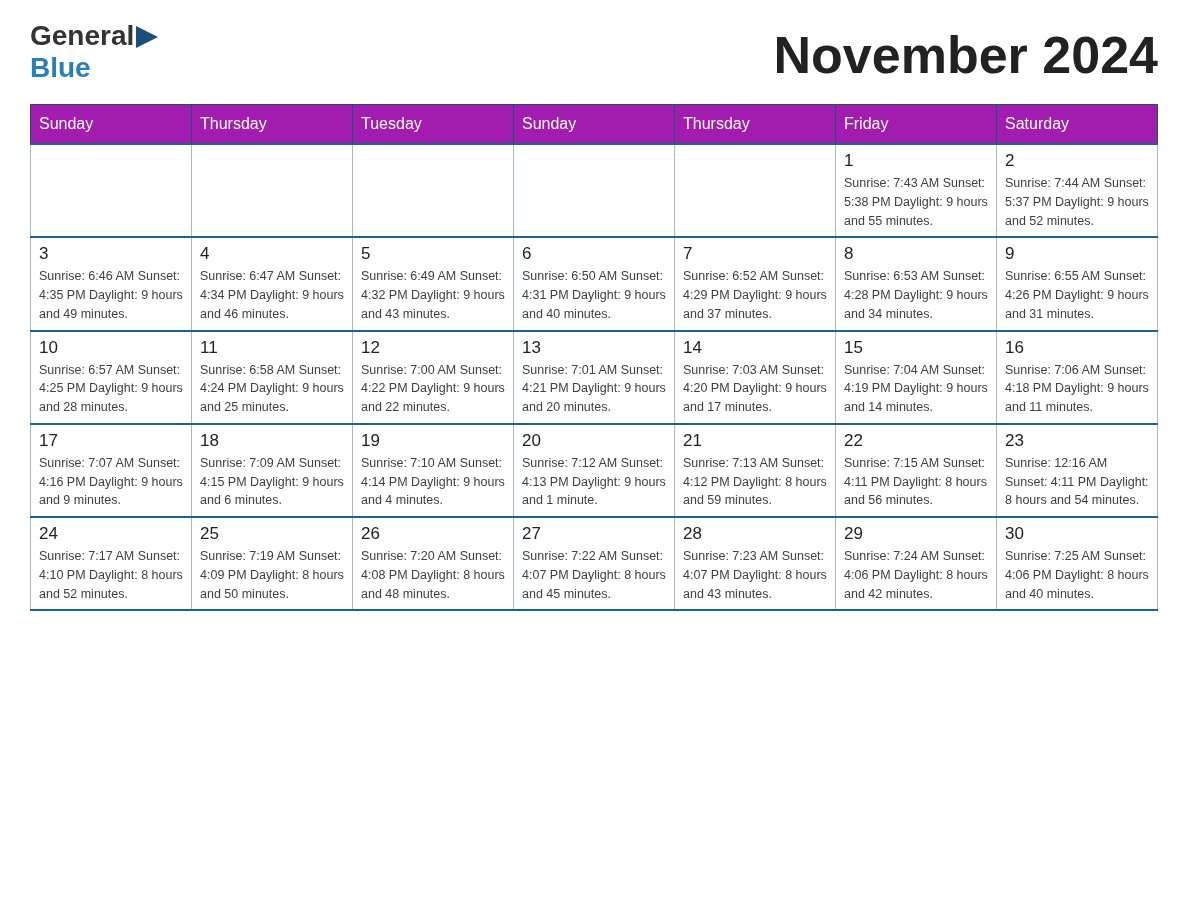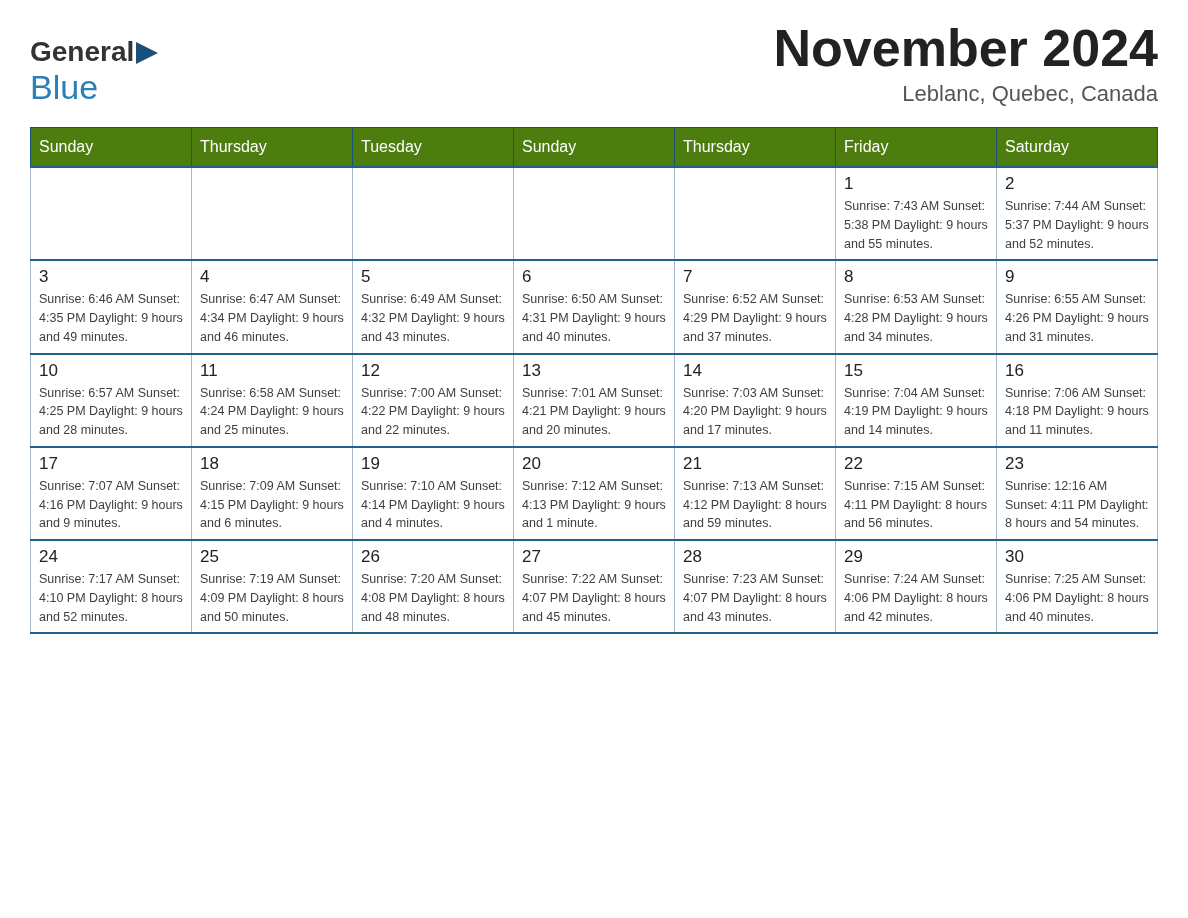--- a/index.html
+++ b/index.html
@@ -16,22 +16,22 @@
       align-items: flex-end;
       margin-bottom: 20px;
     }
     .logo-text-general {
       font-size: 28px;
       font-weight: bold;
       color: #333;
     }
     .logo-blue {
       color: #2980b9;
-      font-size: 34px;
-      font-weight: normal;
+      font-size: 28px;
+      font-weight: bold;
     }
     .logo-wrapper {
       display: flex;
       flex-direction: column;
       align-items: flex-start;
     }
     .logo-line1 {
       display: flex;
       align-items: center;
     }
@@ -50,21 +50,21 @@
     .location-title {
       font-size: 22px;
       color: #555;
       margin-top: 4px;
     }
     .calendar {
       width: 100%;
       border-collapse: collapse;
     }
     .calendar th {
-      background: #4d7c0f;
+      background: #a21caf;
       color: #fff;
       padding: 10px 8px;
       font-size: 16px;
       font-weight: normal;
       border: 1px solid #1a5276;
       text-align: left;
     }
     .calendar td {
       border: 1px solid #aab7c4;
       vertical-align: top;
@@ -104,21 +104,20 @@
       <svg width="22" height="22" viewBox="0 0 22 22" style="margin-left:2px; margin-bottom:-2px;">
         <polygon points="0,0 22,11 0,22" fill="#1a4f7a"></polygon>
       </svg>
     </div>
     <div class="logo-line2">
       <span class="logo-blue">Blue</span>
     </div>
   </div>
   <div class="title-section">
     <div class="month-title">November 2024</div>
-    <div class="location-title">Leblanc, Quebec, Canada</div>
   </div>
 </div>
 
 <table class="calendar">
   <thead>
     <tr>
     <th>Sunday</th>
         <th>Thursday</th>
         <th>Tuesday</th>
         <th>Sunday</th>

